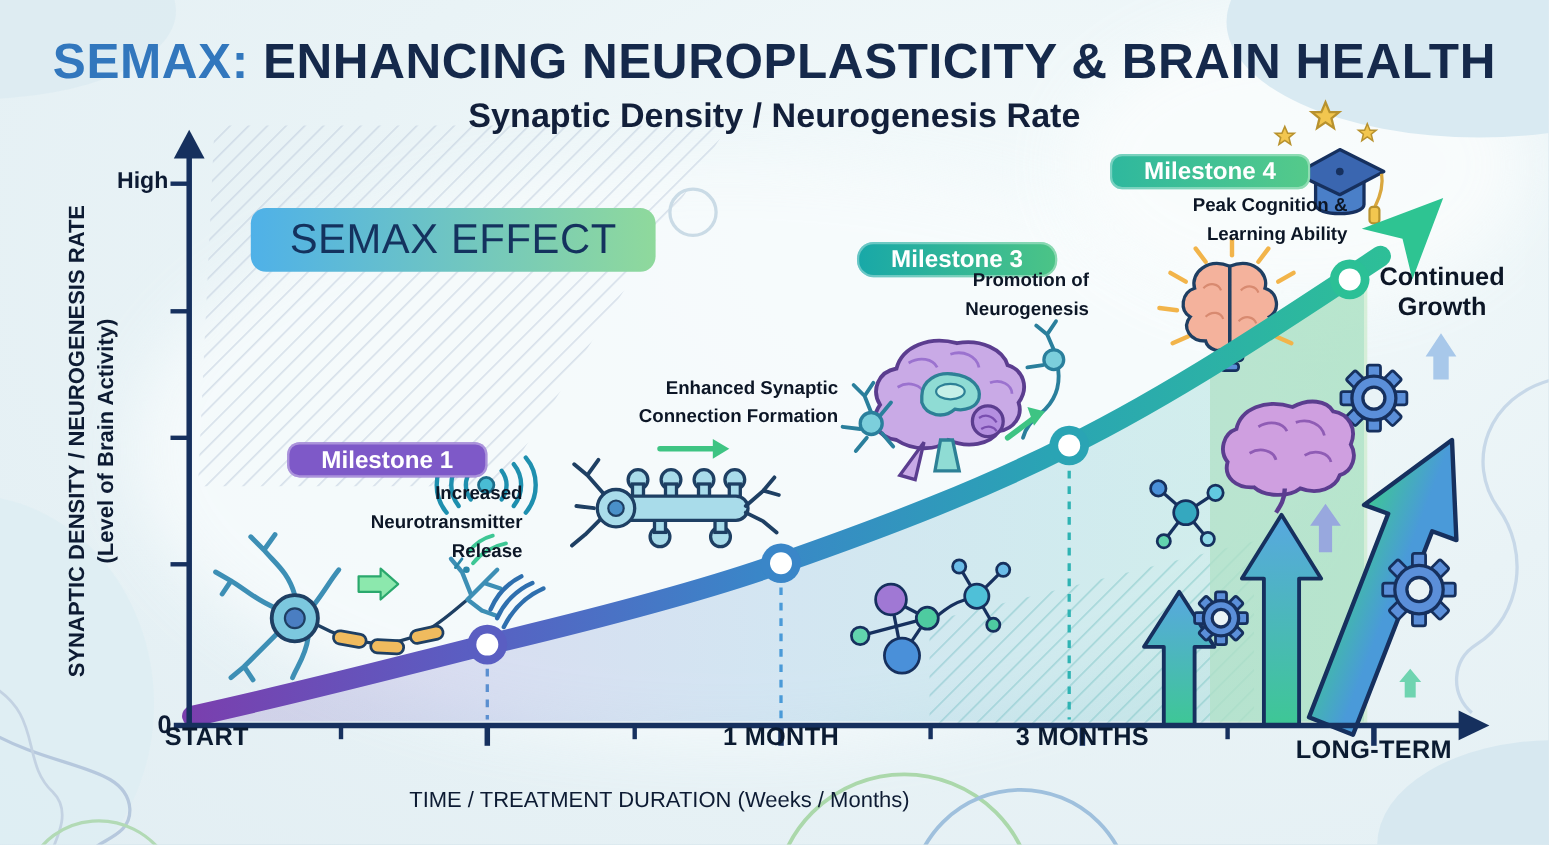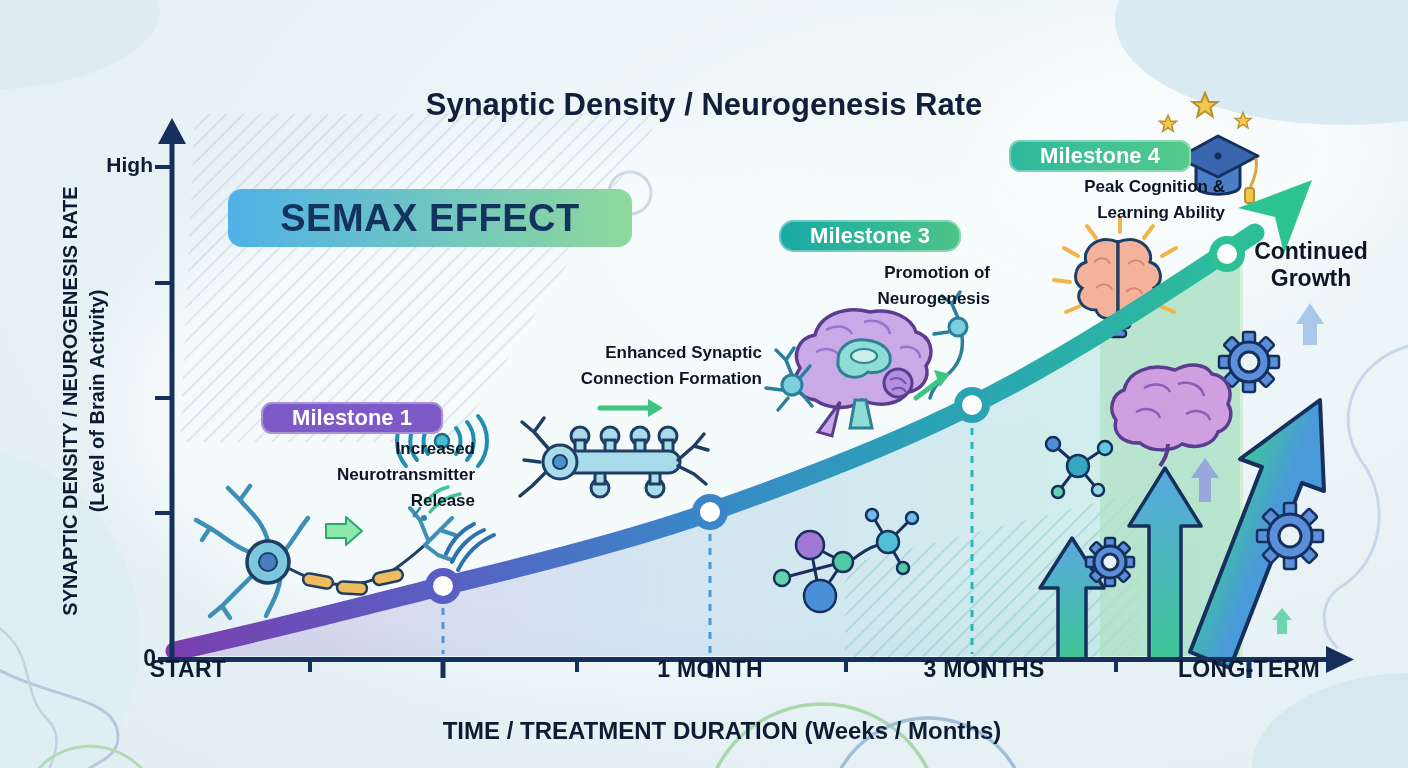--- a/index.html
+++ b/index.html
@@ -4,29 +4,29 @@
 <style>
   html,body{margin:0;padding:0;background:#cfe0e8;}
   .canvas{position:relative;width:1408px;height:768px;overflow:hidden;
     background:radial-gradient(ellipse at 68% 28%, #f4fafb 0%, #e9f3f6 48%, #e2eef3 100%);
     font-family:"Liberation Sans", sans-serif;}
   .abs{position:absolute;}
   svg{position:absolute;inset:0;}
   .page-title{left:0;top:30px;width:1408px;text-align:center;font-size:45px;font-weight:800;color:#15294b;letter-spacing:0.5px;white-space:nowrap;}
   .page-title .hl{color:#3277bd;}
   .page-subtitle{left:0;top:87px;width:1408px;text-align:center;font-size:31px;font-weight:800;color:#121f3a;}
-  .effect-badge{left:228px;top:189px;width:404px;height:58px;border-radius:14px;
+  .effect-badge{left:228px;top:189px;width:368px;height:58px;border-radius:14px;
     background:linear-gradient(90deg,#4fb1e8,#8fd99c);display:flex;align-items:center;justify-content:center;
-    font-size:38px;font-weight:700;color:#14325e;letter-spacing:0.5px;}
+    font-size:38px;font-weight:400;color:#14325e;letter-spacing:0.5px;}
   .y-label{left:-194px;top:372px;width:560px;height:58px;transform:rotate(-90deg);
     text-align:center;font-weight:800;color:#0d1b33;font-size:20px;line-height:27px;}
   .high-label{left:95px;top:153px;width:58px;text-align:right;font-size:21px;font-weight:800;color:#0d1b33;}
   .zero-label{left:130px;top:645px;width:26px;text-align:right;font-size:23px;font-weight:800;color:#0d1b33;}
   .xtick{top:656px;width:170px;text-align:center;font-size:23px;font-weight:800;color:#0b1b31;letter-spacing:0.3px;}
-  .x-title{left:372px;top:717px;width:700px;text-align:center;font-size:24px;font-weight:700;color:#0d1b33;}
+  .x-title{left:372px;top:717px;width:700px;text-align:left;font-size:20px;font-weight:400;color:#0d1b33;}
   .ms-badge{padding:3px 31px;border-radius:11px;color:#fff;font-size:22px;font-weight:800;
     box-shadow:inset 0 0 0 2px rgba(255,255,255,.35);white-space:nowrap;transform:translateX(-50%);}
   .ms-label{transform:translateX(-50%);text-align:right;font-size:17px;line-height:26px;font-weight:800;color:#0c1626;white-space:pre-line;}
   .cg-label{left:1243px;top:238px;width:136px;text-align:center;font-size:23px;font-weight:800;color:#0c1626;white-space:pre-line;}
   .b1{background:#7e59c8;} .b2{background:#2b8ed6;}
   .b3{background:linear-gradient(90deg,#18a8a8,#4cc486);border-radius:15px;}
   .b4{background:linear-gradient(90deg,#2eb89e,#55ca8a);}
 </style>
 </head>
 <body>
@@ -339,47 +339,48 @@
     <line x1="1249" y1="659" x2="1249" y2="678" stroke-width="5"></line>
     <line x1="310" y1="659" x2="310" y2="672" stroke-width="4"></line>
     <line x1="577" y1="659" x2="577" y2="672" stroke-width="4"></line>
     <line x1="846" y1="659" x2="846" y2="672" stroke-width="4"></line>
     <line x1="1116" y1="659" x2="1116" y2="672" stroke-width="4"></line>
   </g>
   <polygon points="172,118 158,144 186,144" fill="#16305e"></polygon>
   <polygon points="1354,659.5 1326,646 1326,673" fill="#16305e"></polygon>
 </svg>
 
+<div class="abs page-title"><span class="hl">SEMAX:</span><span> ENHANCING NEUROPLASTICITY &amp; BRAIN HEALTH</span></div>
 <div class="abs page-subtitle">Synaptic Density / Neurogenesis Rate</div>
 
 <div class="abs effect-badge">SEMAX EFFECT</div>
 
 <div class="abs y-label">
   <div>SYNAPTIC DENSITY / NEUROGENESIS RATE</div>
   <div>(Level of Brain Activity)</div>
 </div>
 <div class="abs high-label">High</div>
 <div class="abs zero-label">0</div>
 
 <div class="abs xtick" style="left:103px;">START</div>
 <div class="abs xtick" style="left:625px;">1 MONTH</div>
 <div class="abs xtick" style="left:899px;">3 MONTHS</div>
-<div class="abs xtick" style="left:1164px;">LONG-TERM</div>
+<div class="abs xtick" style="left:1164px;margin-top:12px;">LONG-TERM</div>
 <div class="abs x-title">TIME / TREATMENT DURATION (Weeks / Months)</div>
 
 <div class="abs ms-badge b1" style="left:352px;top:402px;">Milestone 1</div>
 <div class="abs ms-label" style="left:350px;top:436px;width:250px;">Increased
 Neurotransmitter
 Release</div>
 
 <div class="abs ms-label" style="left:622px;top:340px;width:280px;">Enhanced Synaptic
 Connection Formation</div>
 
 <div class="abs ms-badge b3" style="left:870px;top:220px;">Milestone 3</div>
-<div class="abs ms-label" style="left:870px;top:260px;width:240px;">Promotion of
+<div class="abs ms-label" style="left:870px;top:242px;width:240px;">Promotion of
 Neurogenesis</div>
 
 <div class="abs ms-badge b4" style="left:1100px;top:140px;">Milestone 4</div>
 <div class="abs ms-label" style="left:1100px;top:174px;width:250px;">Peak Cognition &amp;
 Learning Ability</div>
 
 <div class="abs cg-label">Continued
 Growth</div>
 
 </div>

